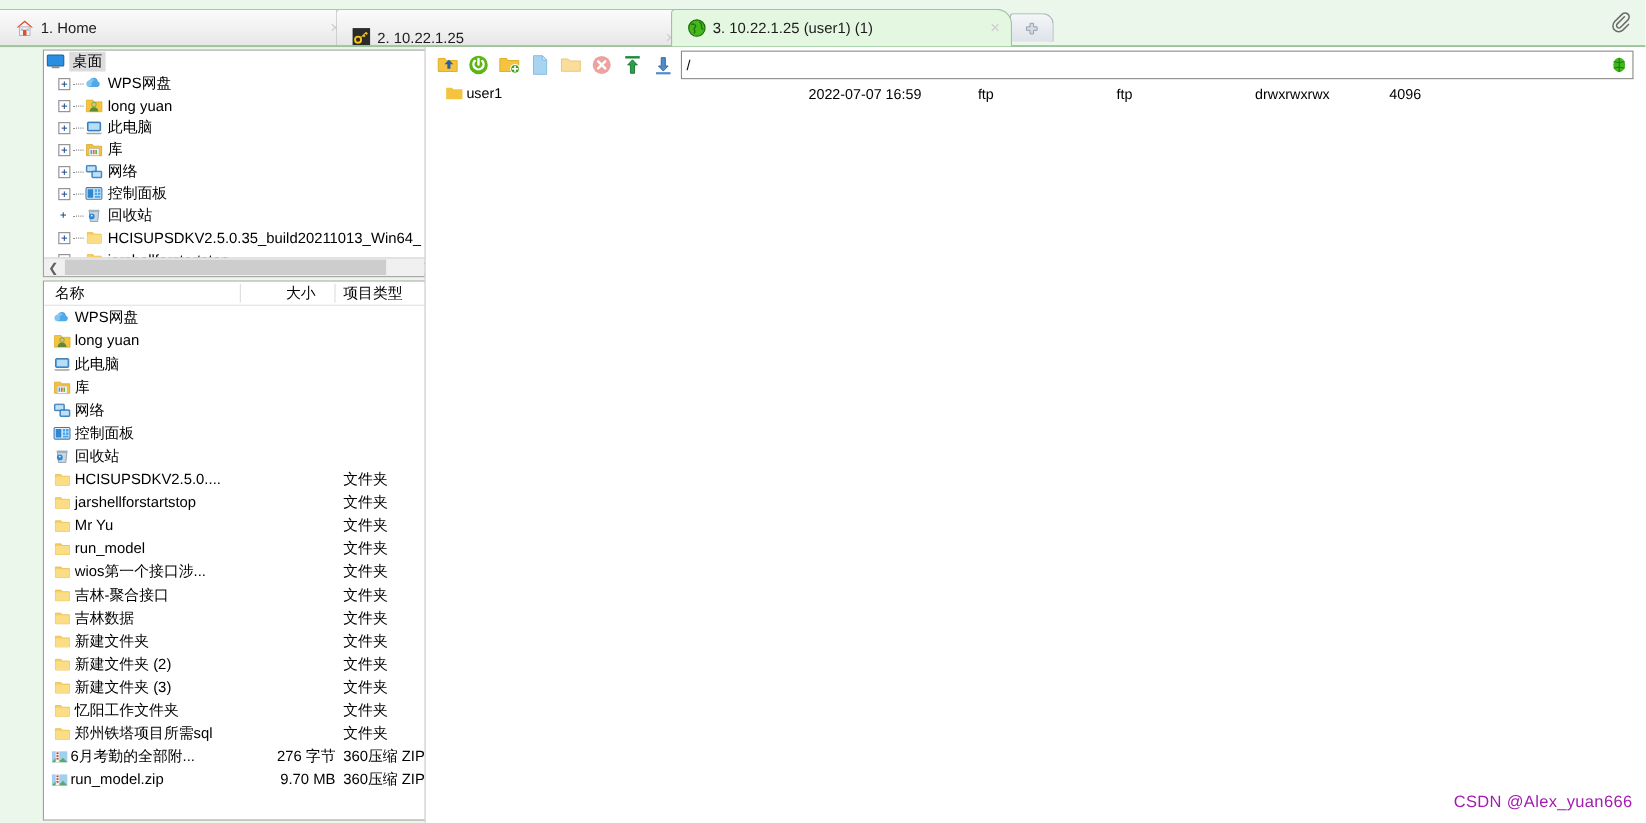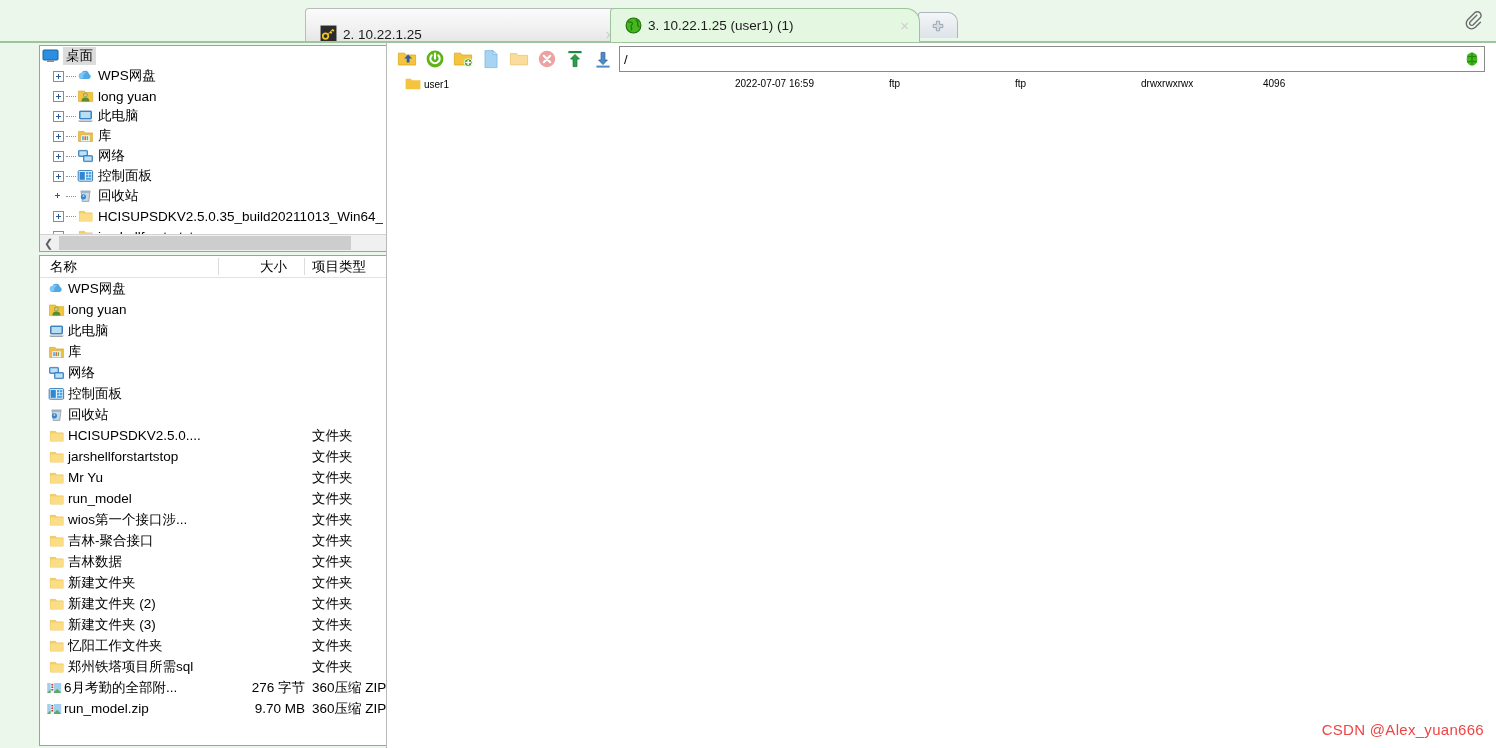--- a/index.html
+++ b/index.html
@@ -341,52 +341,63 @@
     width: 0; height: 0;
     border-left: 5px solid transparent;
     border-right: 5px solid transparent;
     border-top: 6px solid #2f8fd6;
     vertical-align: middle;
     margin-right: 7px;
   }
   .ft-row {
     position: relative;
     height: 23px;
-    font-size: 10px;
+    font-size: 13px;
     color: #000;
   }
   .ftc {
     position: absolute;
     top: 3px;
     white-space: nowrap;
   }
   .ftc.name {
     display: flex;
     align-items: center;
     top: 2px;
   }
   .ftc.name svg { margin-right: 3px; }
 
   .watermark {
     position: absolute;
     right: 12px; bottom: 10px;
     font-size: 15px;
-    color: #ef4444;
+    color: #a21caf;
     letter-spacing: 0.3px;
     font-family: "Liberation Sans", sans-serif;
   }
 </style>
 </head>
 <body>
 
 <div id="app">
 
   <div class="tabbar">
     <div class="tabbar-bg-green"></div>
 
+    <div class="tab inactive tab1">
+      <svg class="tab-icon" viewBox="0 0 16 16">
+        <path d="M8 1.5 L15 7.5 L13.5 7.5 L8 3 L2.5 7.5 L1 7.5 Z" fill="#e04a2f"></path>
+        <rect x="3.5" y="7" width="9" height="7.5" fill="#f2f2f2" stroke="#9b9b9b" stroke-width="0.6"></rect>
+        <rect x="6.5" y="9.5" width="3" height="5" fill="#e0502f"></rect>
+        <rect x="4.6" y="8.4" width="2" height="2" fill="#9ec8e8"></rect>
+        <rect x="9.6" y="8.4" width="2" height="2" fill="#9ec8e8"></rect>
+      </svg>
+      <span class="tab-label">1. Home</span>
+      <span class="tab-close">×</span>
+    </div>
 
     <div class="tab inactive tab2">
       <svg class="tab-icon" viewBox="0 0 16 16">
         <rect x="0.5" y="0.5" width="15" height="15" fill="#2b2b2b"></rect>
         <circle cx="5.2" cy="10.4" r="2.6" fill="none" stroke="#f5c518" stroke-width="1.6"></circle>
         <path d="M7 8.6 L12 3.6 L13.6 5.2 L12.4 6.4 L11.4 5.4 L10.6 6.2 L11.6 7.2 L10.4 8.4 L9.4 7.4 L8.6 8.2 Z" fill="#f5c518"></path>
       </svg>
       <span class="tab-label">2. 10.22.1.25</span>
       <span class="tab-close">×</span>
     </div>

